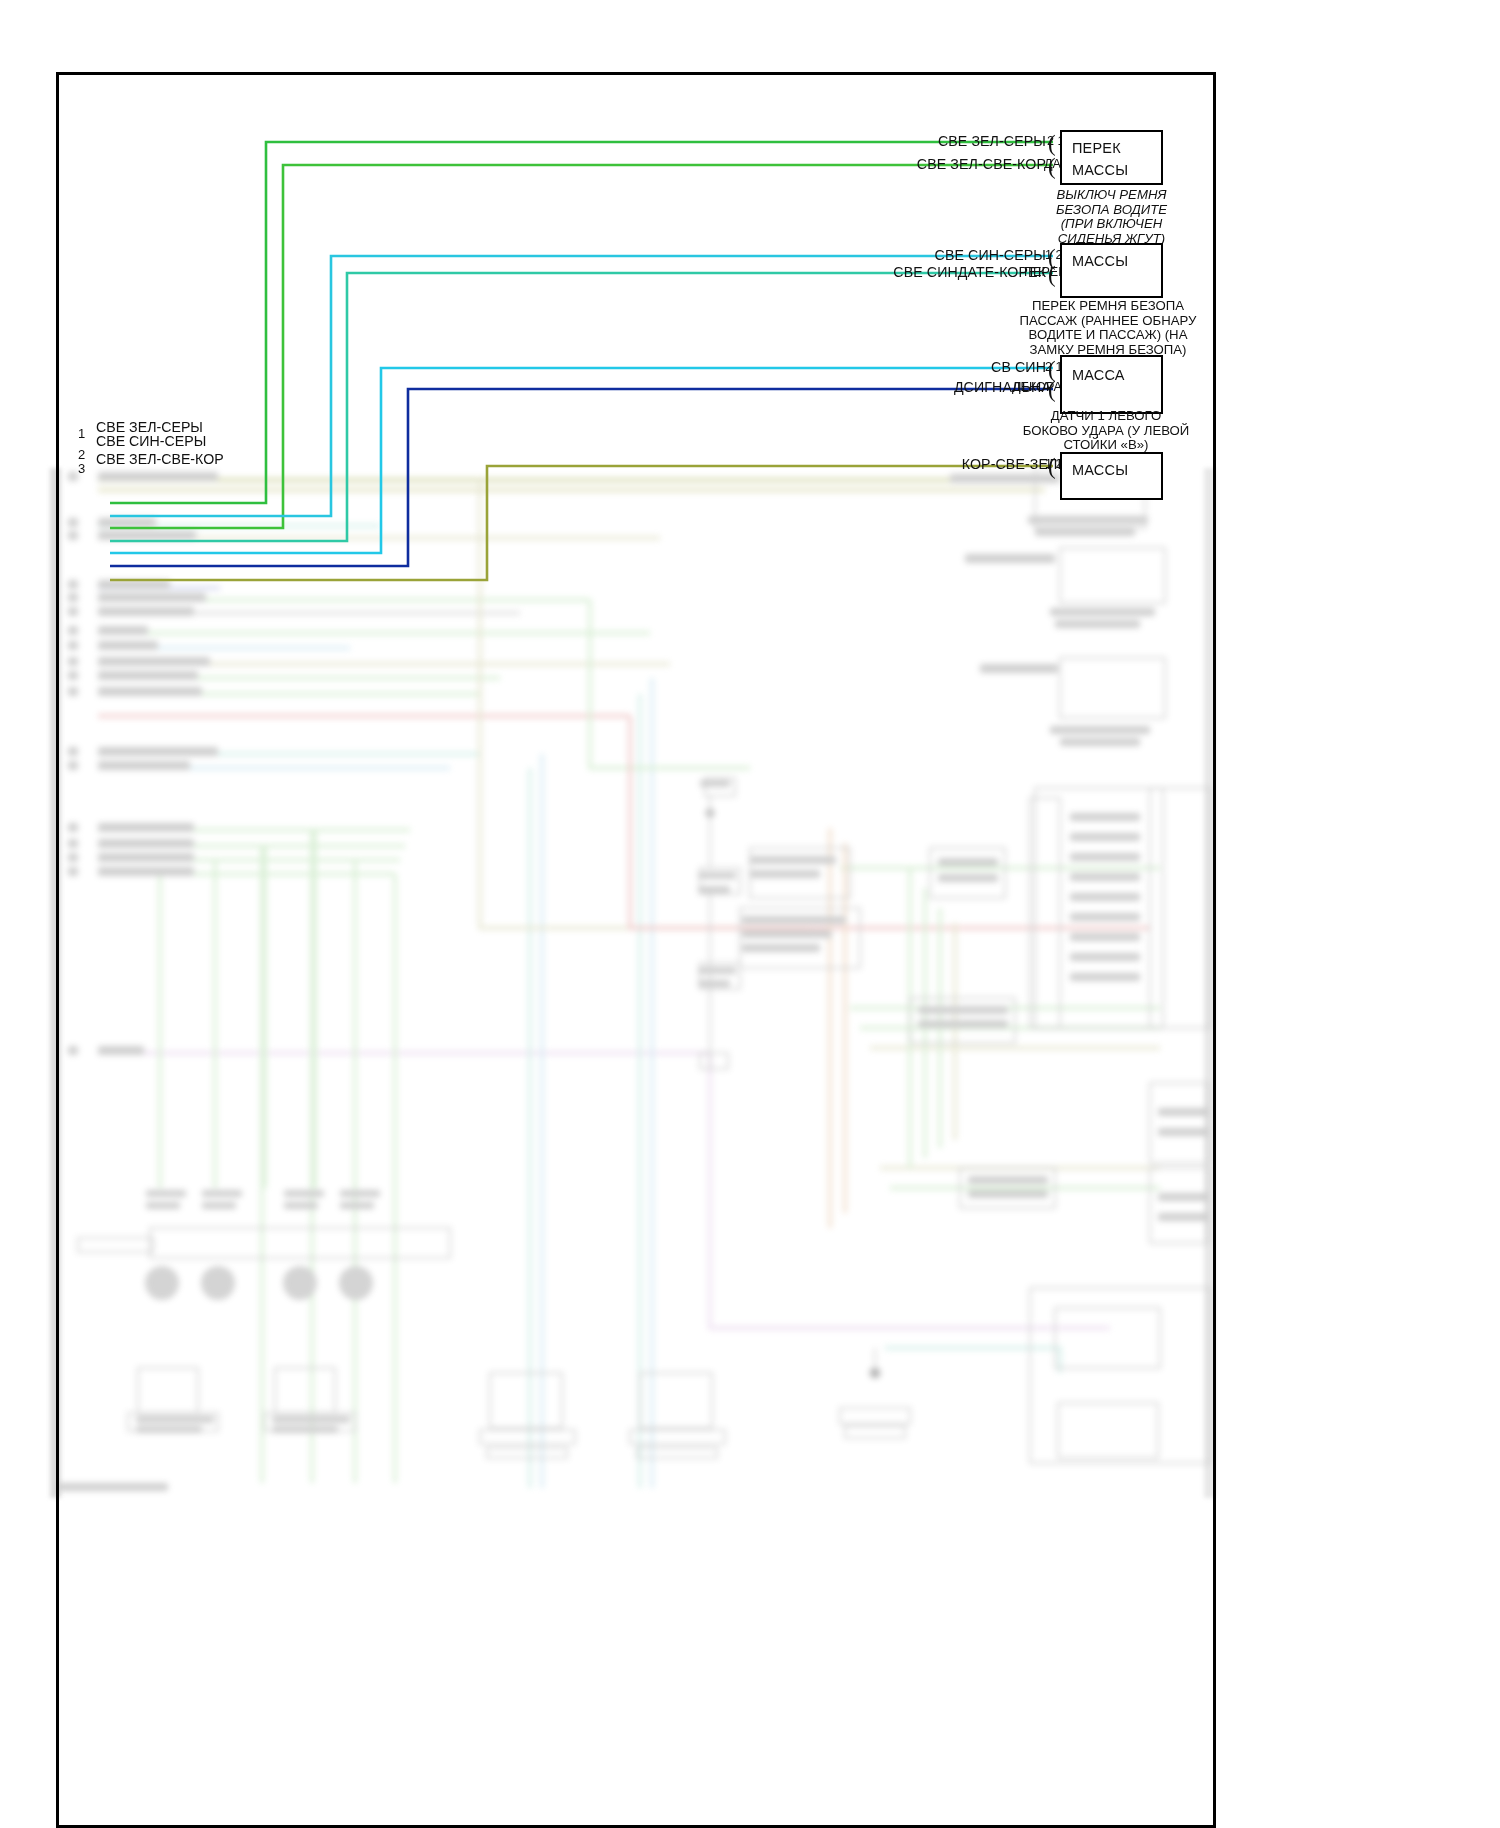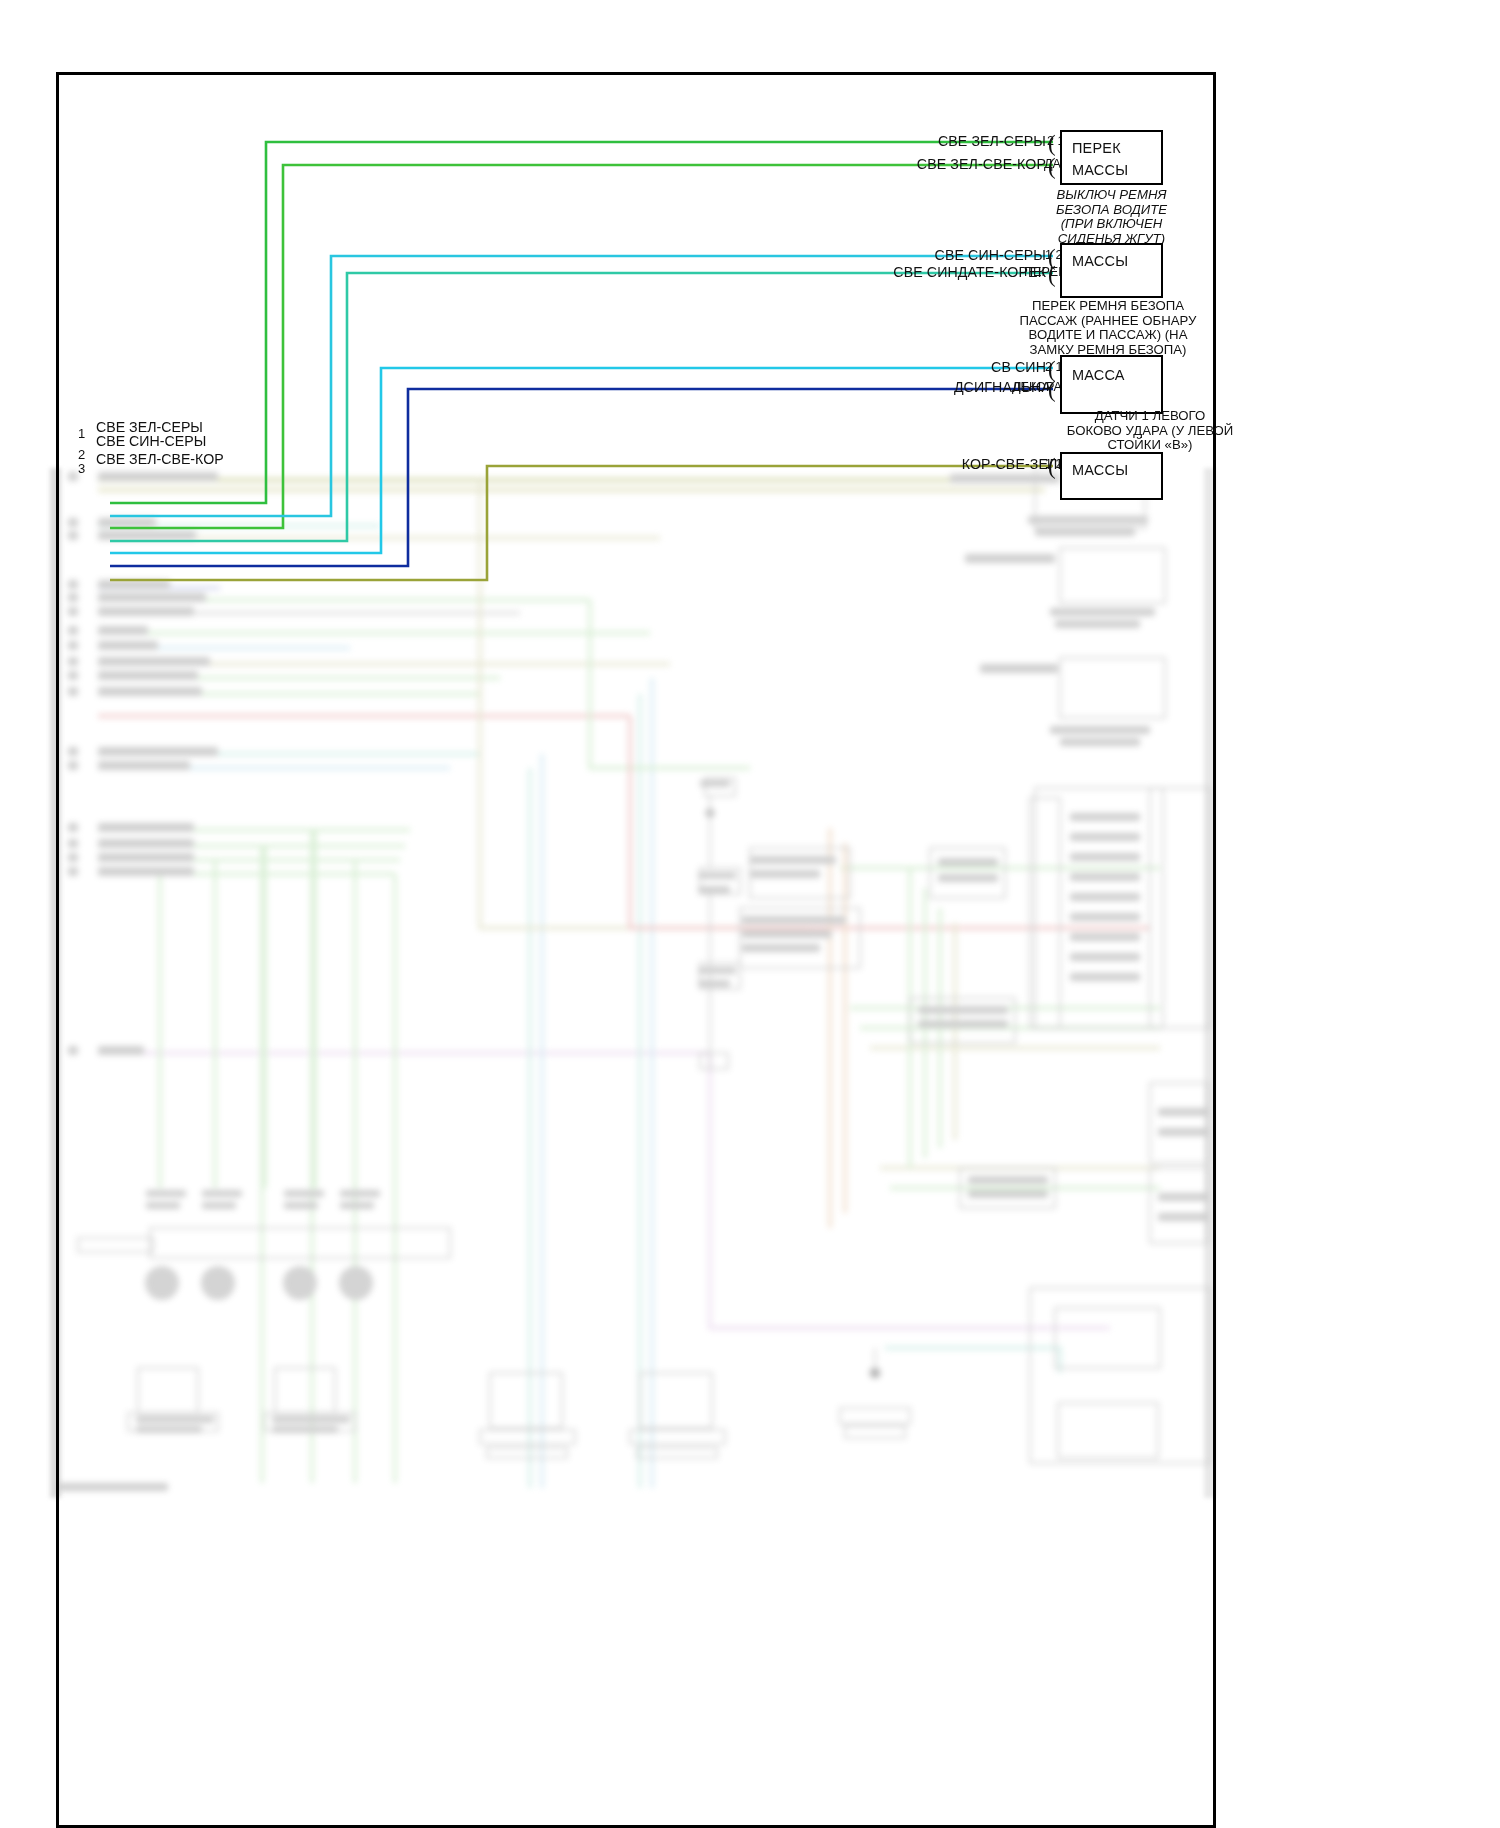--- a/index.html
+++ b/index.html
@@ -326,21 +326,21 @@
   <div class="wlab r" style="left:1046px;top:359px;">СВ СИН</div>
   <div class="pin-num" style="left:1033px;top:360px;">2 1</div>
   <div class="wlab r" style="left:1051px;top:379px;">ДСИГНАЛЬНА</div>
   <div class="pin-num" style="left:1000px;top:380px;">ДЕКОРАТИВНА</div>
   <div class="pin-brk" style="left:1048px;top:362px;">(</div>
   <div class="pin-brk" style="left:1048px;top:382px;">(</div>
 
   <div class="conn-box" style="left:1060px;top:355px;width:103px;height:59px;">
     <div class="cl" style="top:10px;">МАССА</div>
   </div>
-  <div class="conn-caption" style="left:1052px;top:409px;width:196px;">ДАТЧИ 1 ЛЕВОГО
+  <div class="conn-caption" style="left:1008px;top:409px;width:196px;">ДАТЧИ 1 ЛЕВОГО
 БОКОВО УДАРА (У ЛЕВОЙ
 СТОЙКИ «В»)</div>
 
   <div class="wlab r" style="left:1067px;top:456px;">КОР-СВЕ-ЗЕЛЕ</div>
   <div class="pin-num" style="left:1033px;top:457px;">1 2</div>
   <div class="pin-brk" style="left:1048px;top:459px;">(</div>
 
   <div class="conn-box" style="left:1060px;top:452px;width:103px;height:48px;">
     <div class="cl" style="top:8px;">МАССЫ</div>
   </div>

